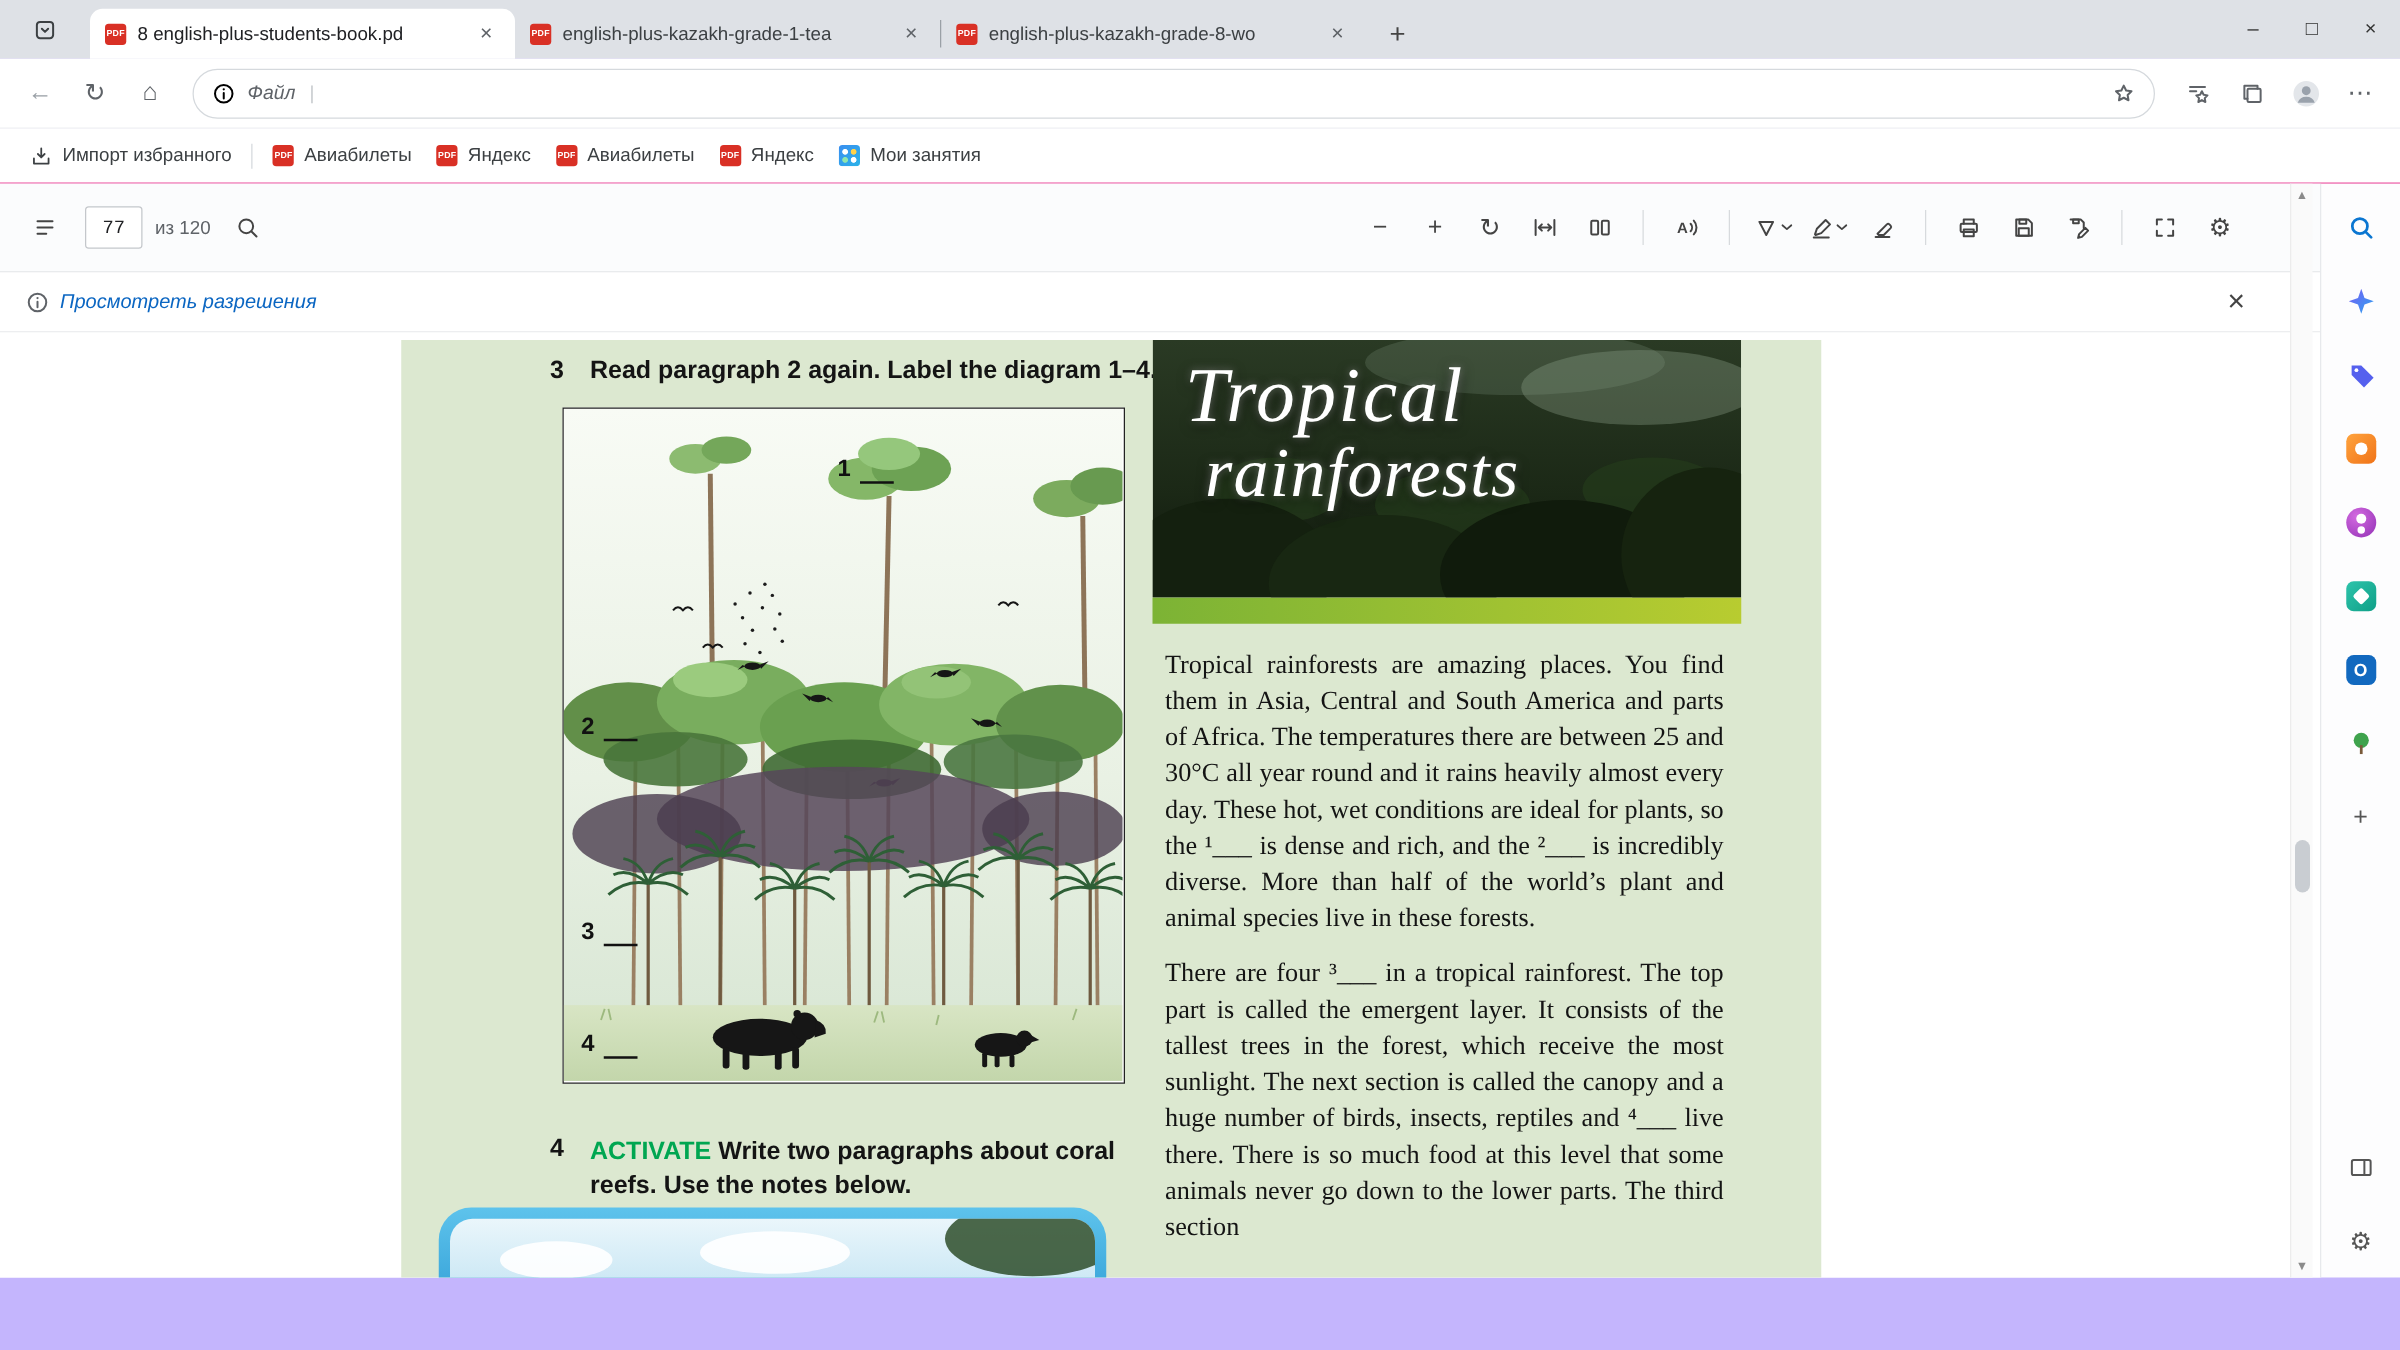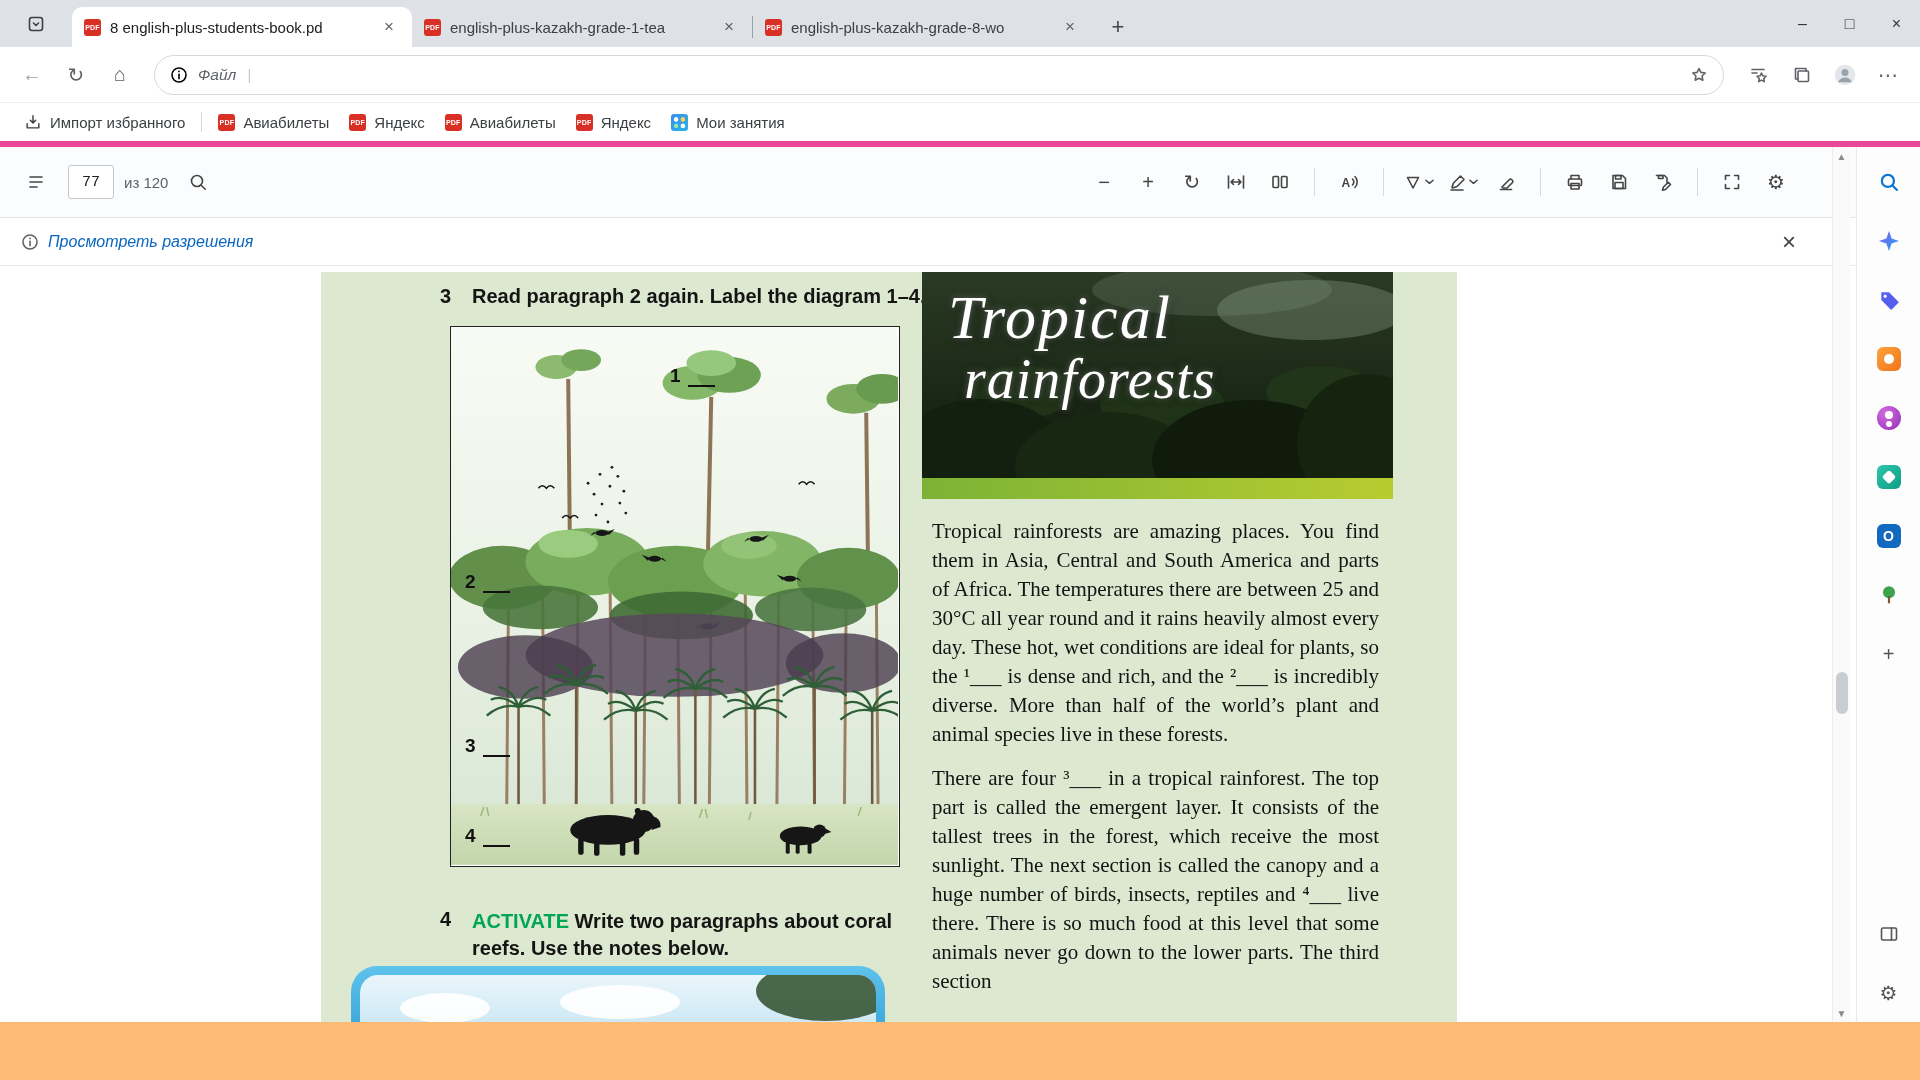--- a/index.html
+++ b/index.html
@@ -1,18 +1,18 @@
 <!DOCTYPE html>
 <html><head>
 <meta charset="utf-8">
 <style>
   * { box-sizing: border-box; margin: 0; padding: 0; }
   html,body { width:1920px; height:1080px; overflow:hidden; }
   body { font-family:"Liberation Sans","DejaVu Sans",sans-serif; background:#fff; }
-  .screen { position:relative; width:1920px; height:1080px; overflow:hidden; background:#fdba74; }
+  .screen { position:relative; width:1920px; height:1080px; overflow:hidden; background:#c4b5fd; }
   svg { display:block; }
   .ico { stroke:currentColor; fill:none; stroke-width:1.6; stroke-linecap:round; stroke-linejoin:round; }
 
   
   #tabstrip { position:absolute; left:0; top:0; width:1920px; height:47px; background:#dee1e6; }
   .tab-actions { position:absolute; left:22px; top:10px; width:28px; height:28px; border-radius:6px; display:flex; align-items:center; justify-content:center; color:#3c4043; }
   .tabs { position:absolute; left:72px; bottom:0; display:flex; align-items:flex-end; }
   .tab { width:340px; height:40px; border-radius:10px 10px 0 0; display:flex; align-items:center; padding:0 12px; gap:9px; }
   .tab.active { background:#fff; }
   .tab-title { flex:1; font-size:15px; color:#3c4043; white-space:nowrap; overflow:hidden; }
@@ -30,21 +30,21 @@
   .nav-btn.disabled { color:#9aa0a6; }
   .url-pill { flex:1; height:40px; border:1px solid #d5d9dd; border-radius:20px; display:flex; align-items:center; margin:0 12px; padding:0 14px; min-width:0; background:#fff;font-style:italic; }
   .pill-scheme { color:#5f6368; font-size:15.5px; margin:0 11px 0 9px; }
   .pill-sep { color:#c6cacd; font-size:15px; margin-right:11px; }
   .pill-url { color:#202124; font-size:16px; white-space:nowrap; overflow:hidden; text-overflow:ellipsis; }
   .pill-spacer { flex:1; }
   .pill-icon { color:#5f6368; margin-left:8px; }
   .avatar-wrap { width:42px; height:40px; display:flex; align-items:center; justify-content:center; }
 
   
-  #bookmarksbar { position:absolute; top:103px; left:0; width:1920px; height:44px; background:#fff; display:flex; align-items:center; padding:0 14px; border-bottom:6px solid #ec4899; }
+  #bookmarksbar { position:absolute; top:103px; left:0; width:1920px; height:44px; background:#fff; display:flex; align-items:center; padding:0 14px; border-bottom:1px solid #ec4899; }
   .bm { display:flex; align-items:center; gap:8px; padding:6px 10px; border-radius:6px; font-size:15px; color:#3c4043; white-space:nowrap; }
   .bm-sep { width:1px; height:20px; background:#d5d9dd; margin:0 6px; }
   .grid-chip { width:17px; height:17px; min-width:17px; border-radius:3px;
     background-image:radial-gradient(circle at 30% 32%, #fff 2px, transparent 2.6px),
       radial-gradient(circle at 70% 32%, #ffd24a 2px, transparent 2.6px),
       radial-gradient(circle at 30% 70%, #8fe6ae 2px, transparent 2.6px),
       radial-gradient(circle at 70% 70%, #fff 2px, transparent 2.6px),
       linear-gradient(135deg,#3a8ef0,#2bb3e8); }
 
   

